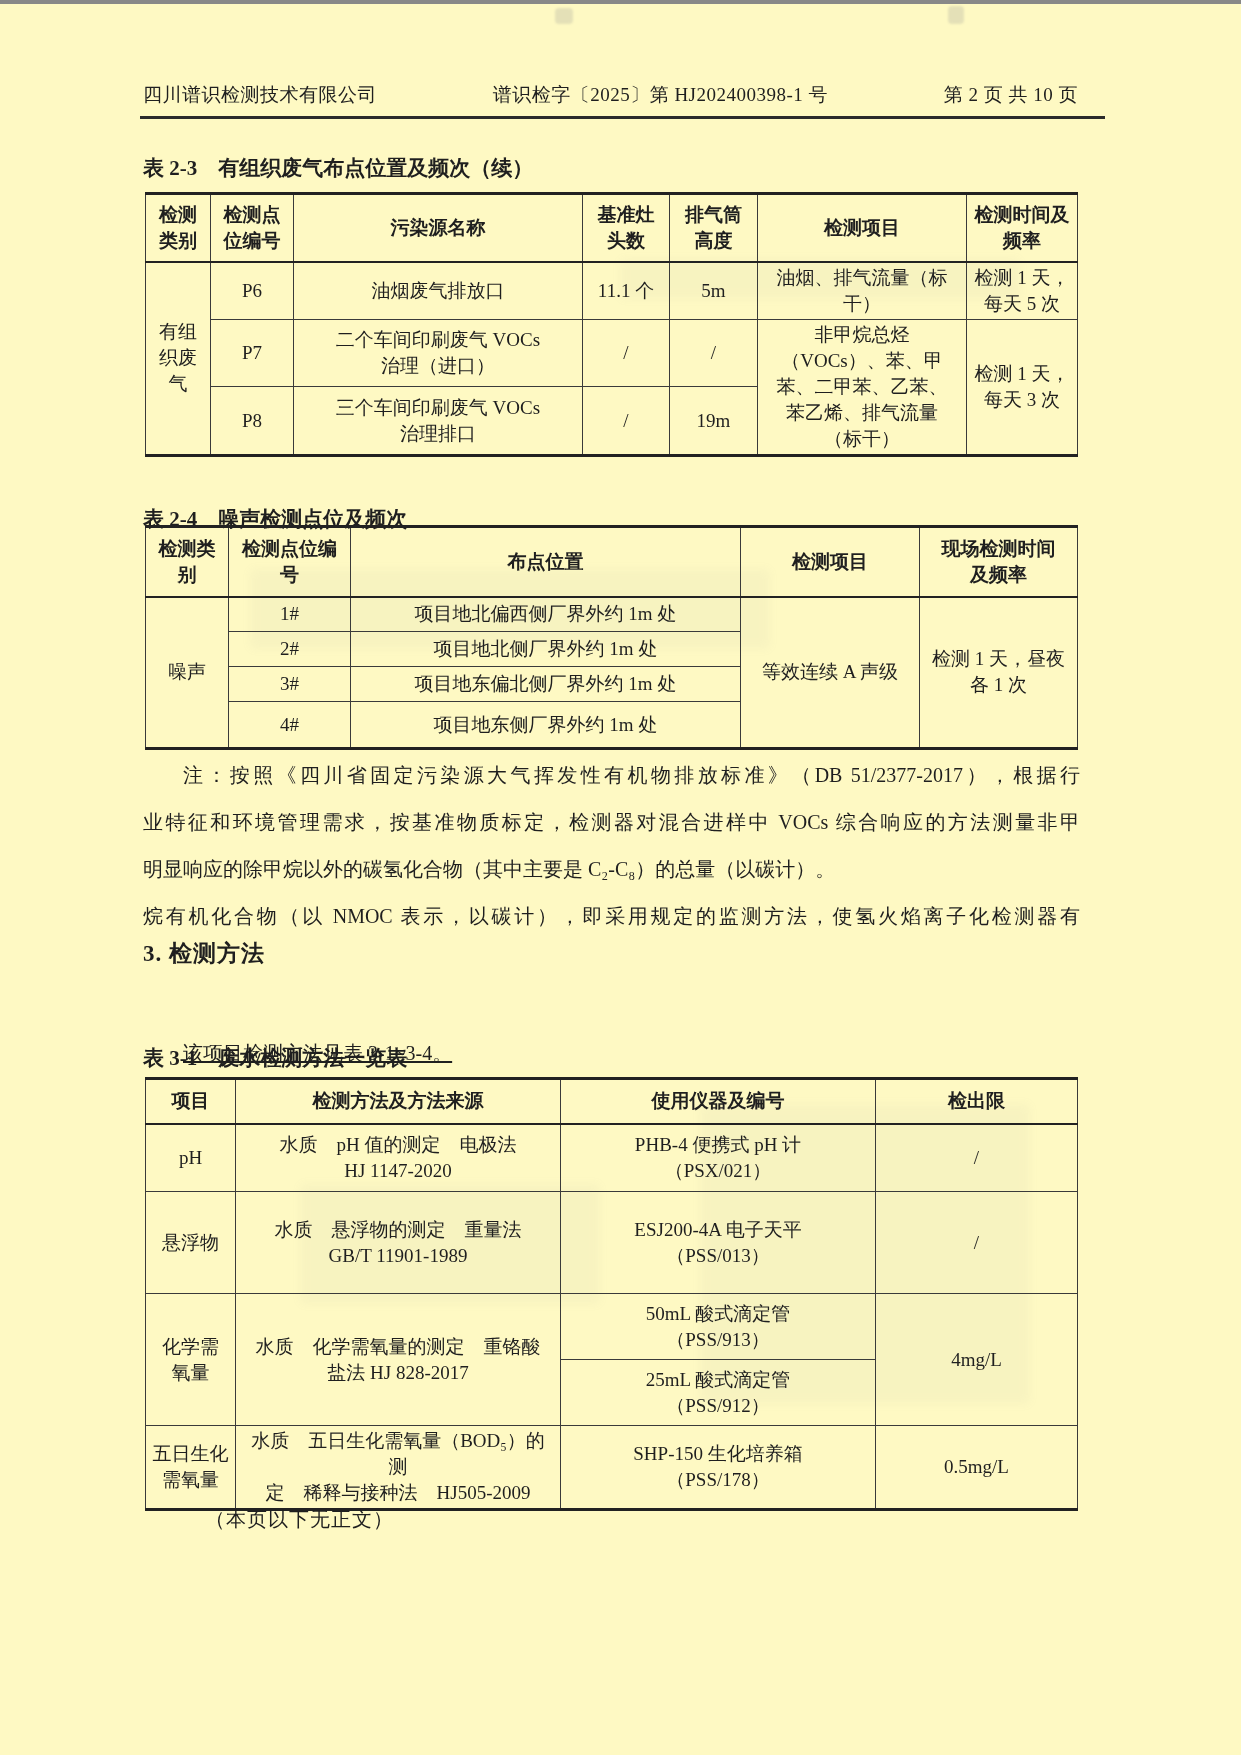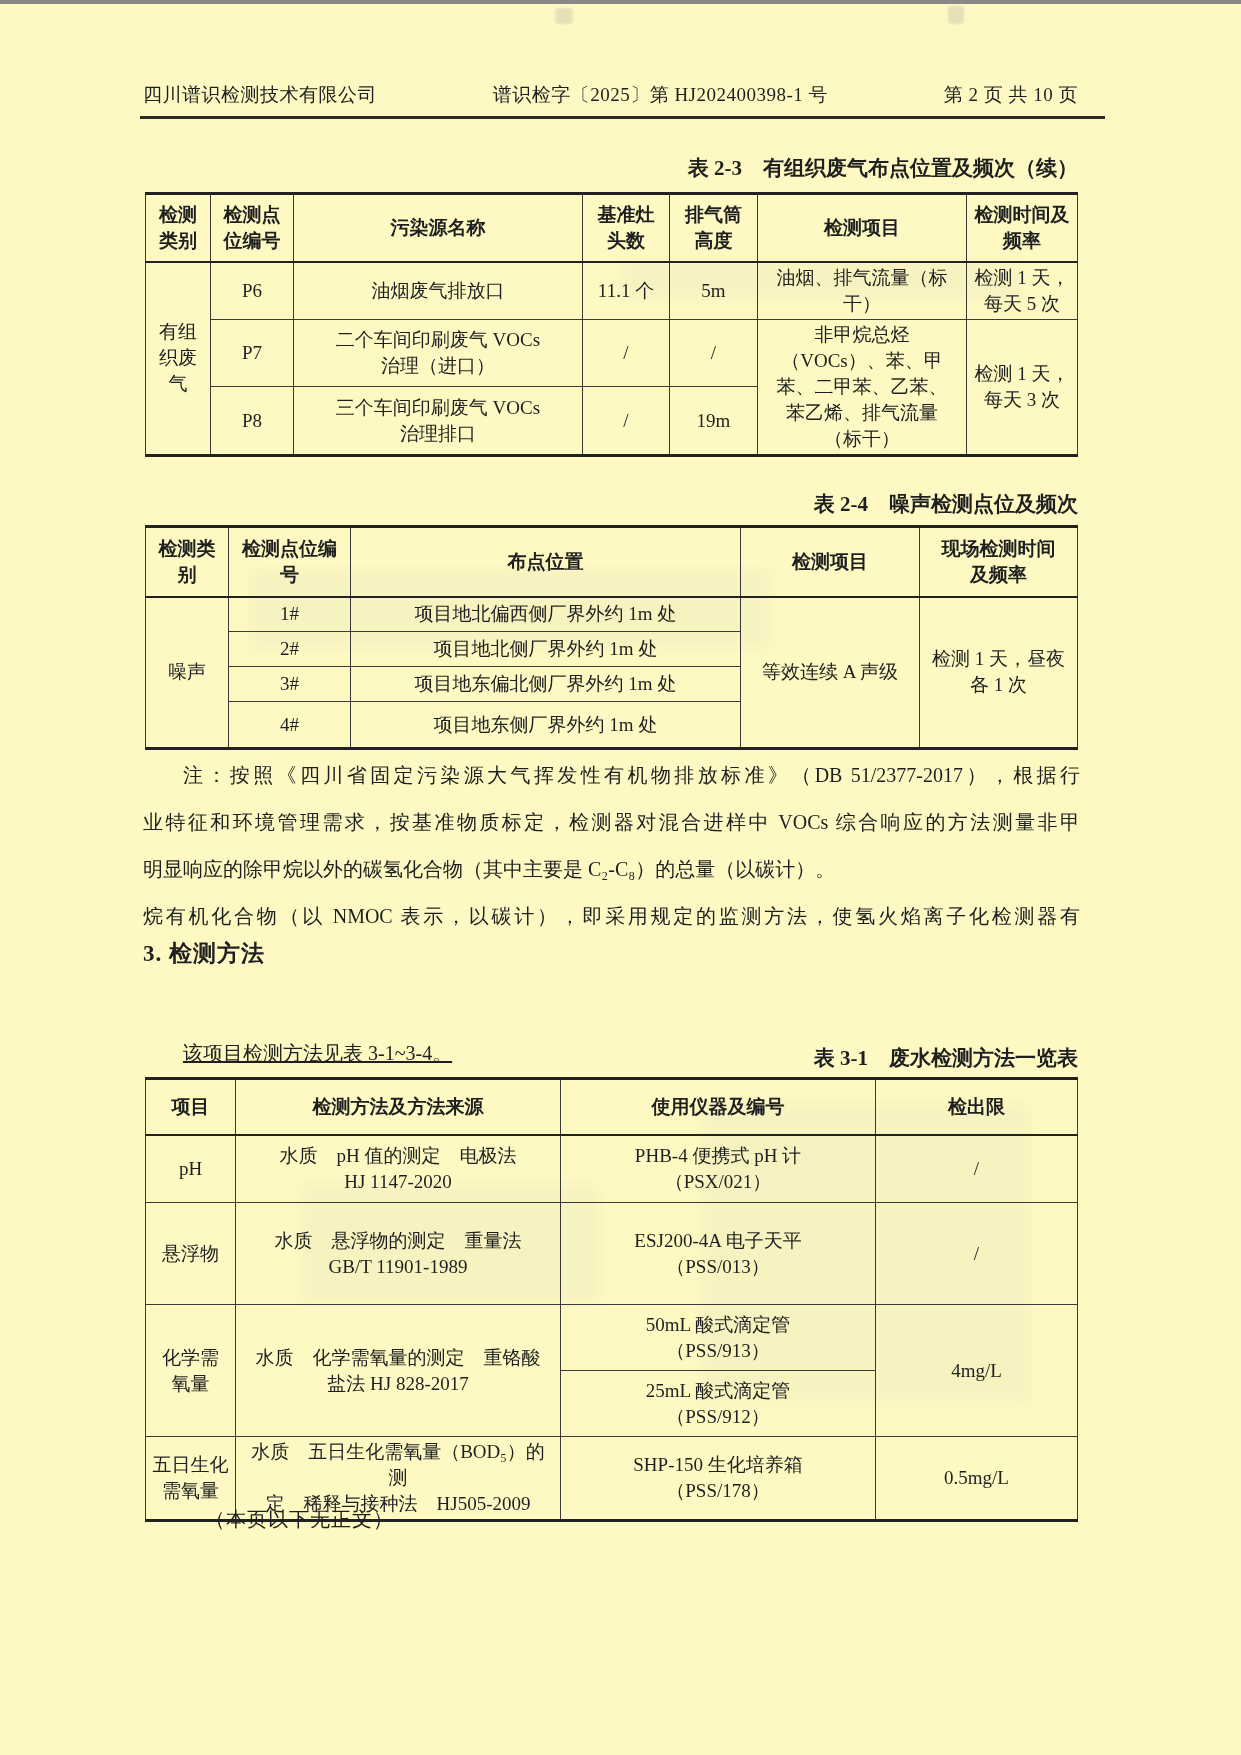--- a/index.html
+++ b/index.html
@@ -21,21 +21,21 @@
     display:flex; justify-content:space-between; align-items:baseline;
     font-size:19px; letter-spacing:.5px;
   }
   .header-rule {
     position:absolute; left:140px; top:112px; width:965px;
     border-top:3.5px solid #2b2b2b;
   }
 
   .tbl-title {
     position:absolute; left:143px; width:935px;
-    text-align:right; font-weight:bold; font-size:21px; white-space:pre;
+    text-align:left; font-weight:bold; font-size:21px; white-space:pre;
   }
 
   table {
     position:absolute; left:145px; width:932px;
     border-collapse:collapse; table-layout:fixed;
     font-size:19px; line-height:26px;
     border-top:3.5px solid #222; border-bottom:3.5px solid #222;padding-left:41px;
   }
   th, td {
     border:1px solid #3a3a3a;
@@ -136,21 +136,21 @@
         <td class="cell-lines">
           <div>三个车间印刷废气 VOCs</div>
           <div>治理排口</div>
         </td>
         <td>/</td>
         <td>19m</td>
       </tr>
     </tbody>
   </table>
 
-  <div class="tbl-title" style="top:486px;">表 2-4　噪声检测点位及频次</div>
+  <div class="tbl-title" style="top:501px;">表 2-4　噪声检测点位及频次</div>
   <table style="top:521px;">
     <colgroup>
       <col style="width:83px">
         <col style="width:122px">
         <col style="width:390px">
       <col style="width:179px">
         <col style="width:158px">
     </colgroup>
     <thead>
       <tr style="height:70px;">
@@ -196,21 +196,21 @@
 
   <div class="tbl-title" style="top:1040px;">表 3-1　废水检测方法一览表</div>
   <table style="top:1073px;">
     <colgroup>
       <col style="width:90px">
         <col style="width:325px">
         <col style="width:315px">
         <col style="width:202px">
     </colgroup>
     <thead>
-      <tr style="height:56px;">
+      <tr style="height:45px;">
         <th>项目</th>
         <th>检测方法及方法来源</th>
         <th>使用仪器及编号</th>
         <th>检出限</th>
       </tr>
     </thead>
     <tbody>
       <tr style="height:68px;">
         <td>pH</td>
         <td class="cell-lines">

